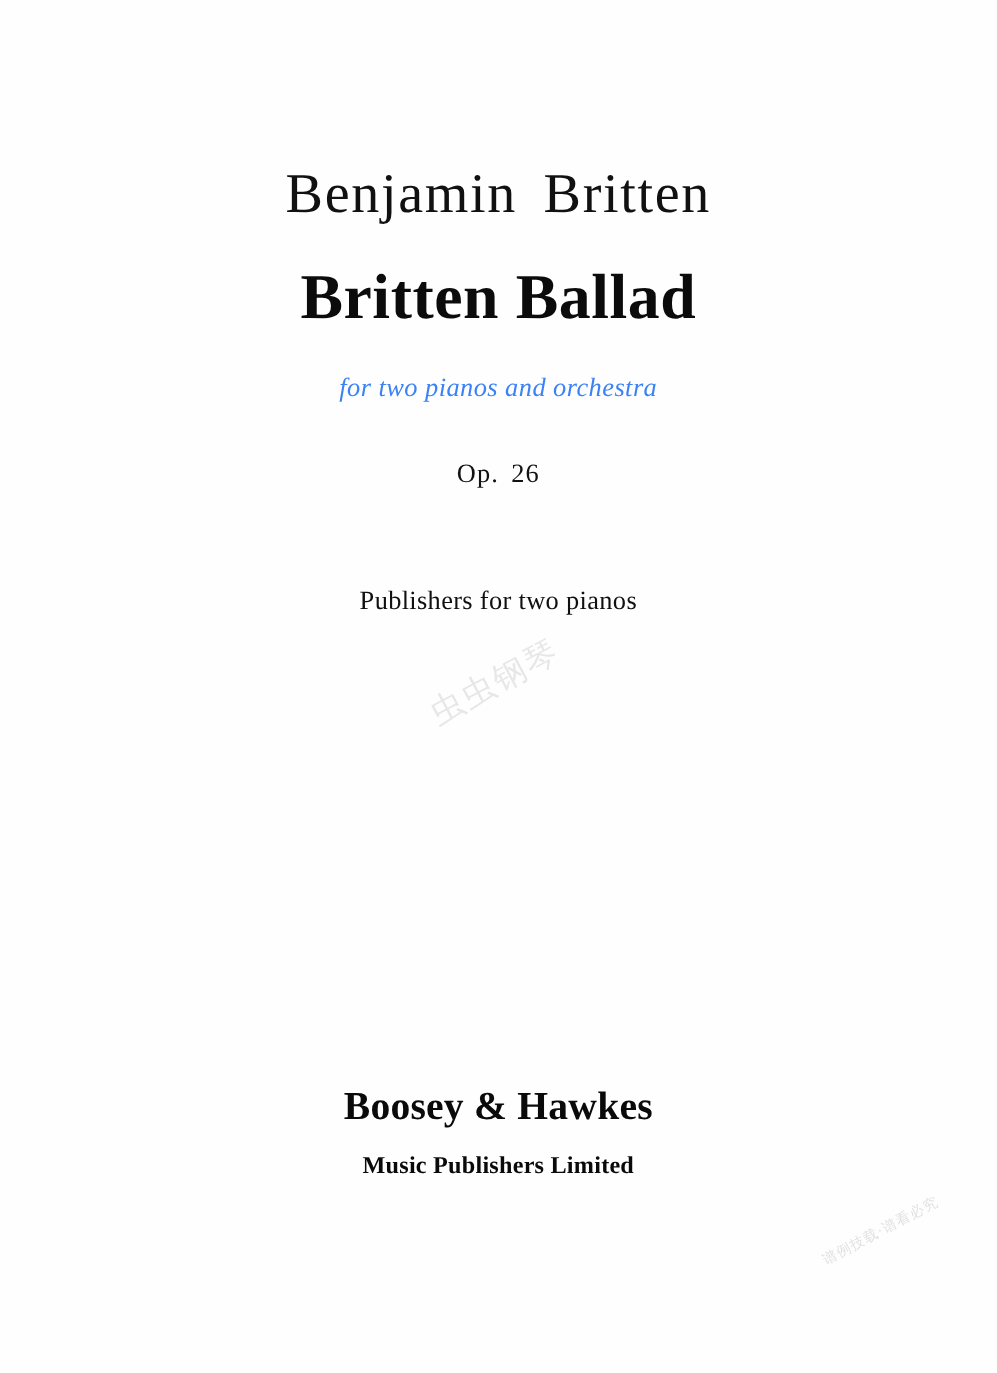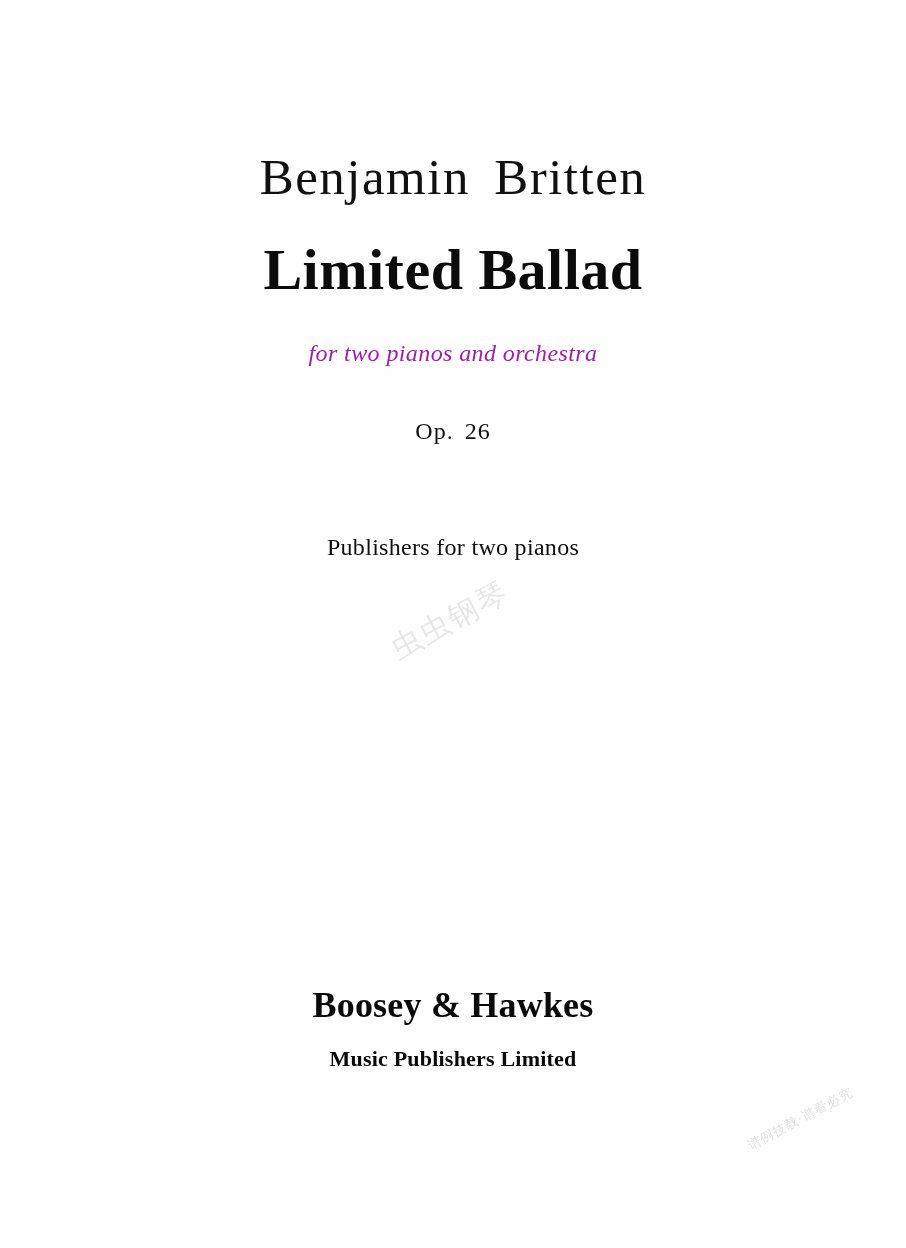--- a/index.html
+++ b/index.html
@@ -51,21 +51,21 @@
   .subtitle {
     position: absolute;
     top: 340px;
     left: 0;
     width: 906px;
     text-align: center;
     font-family: "Liberation Serif", serif;
     font-style: italic;
     font-size: 24px;
     letter-spacing: 0.4px;
-    color: #a21caf;
+    color: #3b82f6;
   }
 
   .opus {
     position: absolute;
     top: 418px;
     left: 0;
     width: 906px;
     text-align: center;
     font-family: "Liberation Serif", serif;
     font-size: 24px;
@@ -148,21 +148,21 @@
     color: rgba(160, 160, 160, 0.30);
   }
 </style>
 </head>
 <body>
 
 <div class="page">
 
   <div class="composer">Benjamin  Britten</div>
 
-  <div class="work-title">Limited Ballad</div>
+  <div class="work-title">Britten Ballad</div>
 
   <div class="subtitle">for two pianos and orchestra</div>
 
   <div class="opus">Op.  26</div>
 
   <div class="arrangement">Publishers for two pianos</div>
 
   <div class="watermark watermark-center">虫虫钢琴</div>
 
   <div class="watermark watermark-corner">谱例技载·谱看必究</div>

